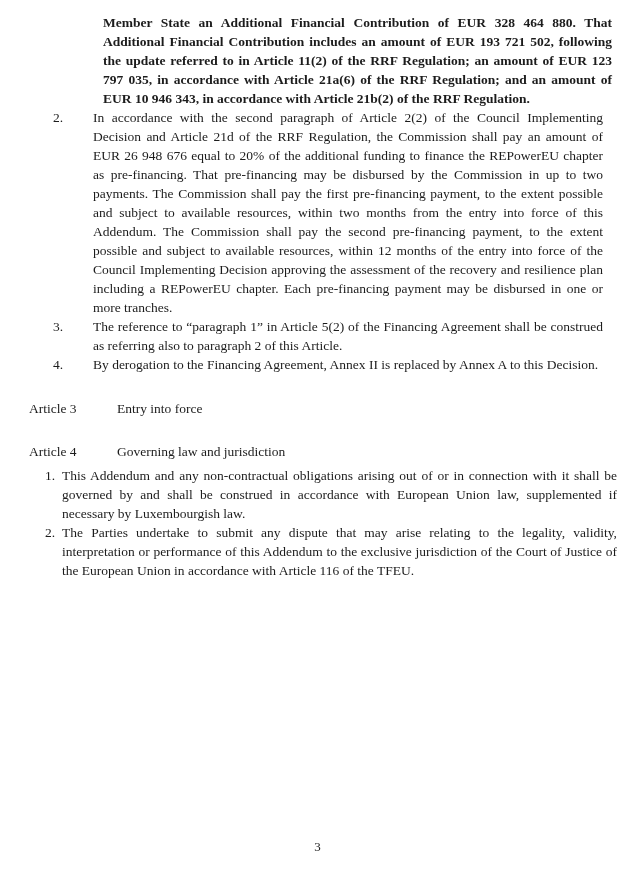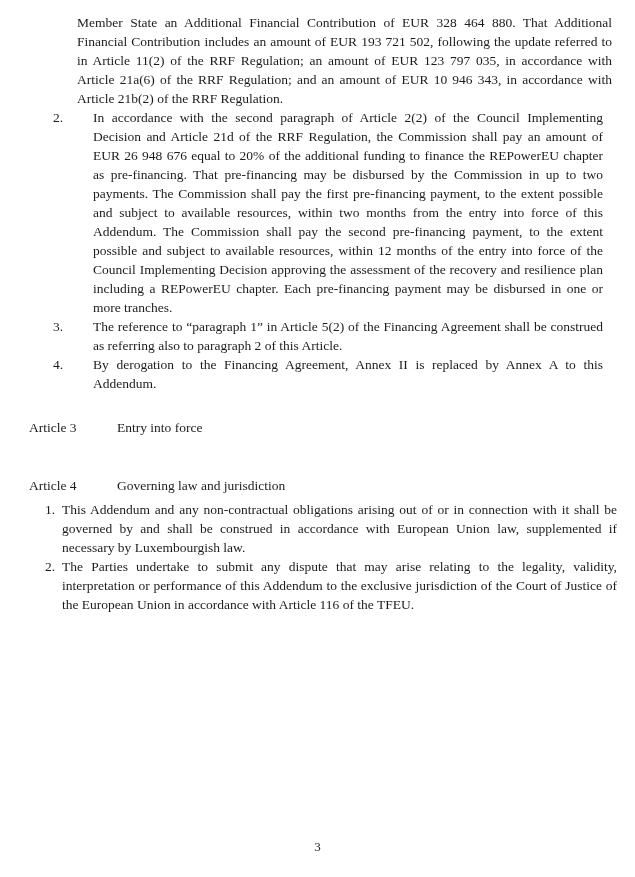--- a/index.html
+++ b/index.html
@@ -20,23 +20,24 @@
     overflow: hidden;
     box-sizing: border-box;
   }
   .content {
     padding-top: 13px;
   }
   p { margin: 0; }
 
   
   .cont-par {
-    margin-left: 77px;
+    margin-left: 103px;
     margin-right: 23px;
     text-align: justify;
+    font-weight: bold;
   }
 
   
   .numlist2 .li {
     display: flex;
     align-items: flex-start;
   }
   .numlist2 .num {
     flex: 0 0 40px;
     margin-left: 53px;
@@ -50,21 +51,21 @@
   
   .art-heading {
     margin-left: 29px;
     font-weight: normal;
   }
   .art-heading .art-label {
     display: inline-block;
     width: 88px;
   }
   .heading-a3 { margin-top: 25px; }
-  .heading-a4 { margin-top: 39px; }
+  .heading-a4 { margin-top: 24px; }
 
   
   .a3-body {
     margin-top: 18px;
     margin-left: 25px;
     margin-right: 23px;
     text-align: justify;
   }
 
   
@@ -105,21 +106,21 @@
       <div class="li">
         <span class="num">2.</span>
         <p class="litext">In accordance with the second paragraph of Article 2(2) of the Council Implementing Decision and Article 21d of the RRF Regulation, the Commission shall pay an amount of EUR 26 948 676 equal to 20% of the additional funding to finance the REPowerEU chapter as pre-financing. That pre-financing may be disbursed by the Commission in up to two payments. The Commission shall pay the first pre-financing payment, to the extent possible and subject to available resources, within two months from the entry into force of this Addendum. The Commission shall pay the second pre-financing payment, to the extent possible and subject to available resources, within 12 months of the entry into force of the Council Implementing Decision approving the assessment of the recovery and resilience plan including a REPowerEU chapter. Each pre-financing payment may be disbursed in one or more tranches.</p>
       </div>
       <div class="li">
         <span class="num">3.</span>
         <p class="litext">The reference to “paragraph 1” in Article 5(2) of the Financing Agreement shall be construed as referring also to paragraph 2 of this Article.</p>
       </div>
       <div class="li">
         <span class="num">4.</span>
-        <p class="litext">By derogation to the Financing Agreement, Annex II is replaced by Annex A to this Addendum.</p>
+        <p class="litext">By derogation to the Financing Agreement, Annex II is replaced by Annex A to this Decision.</p>
       </div>
     </div>
 
     <div class="art-heading heading-a3">
       <span class="art-label">Article 3</span><span class="art-title">Entry into force</span>
     </div>
 
 
     <div class="art-heading heading-a4">
       <span class="art-label">Article 4</span><span class="art-title">Governing law and jurisdiction</span>

